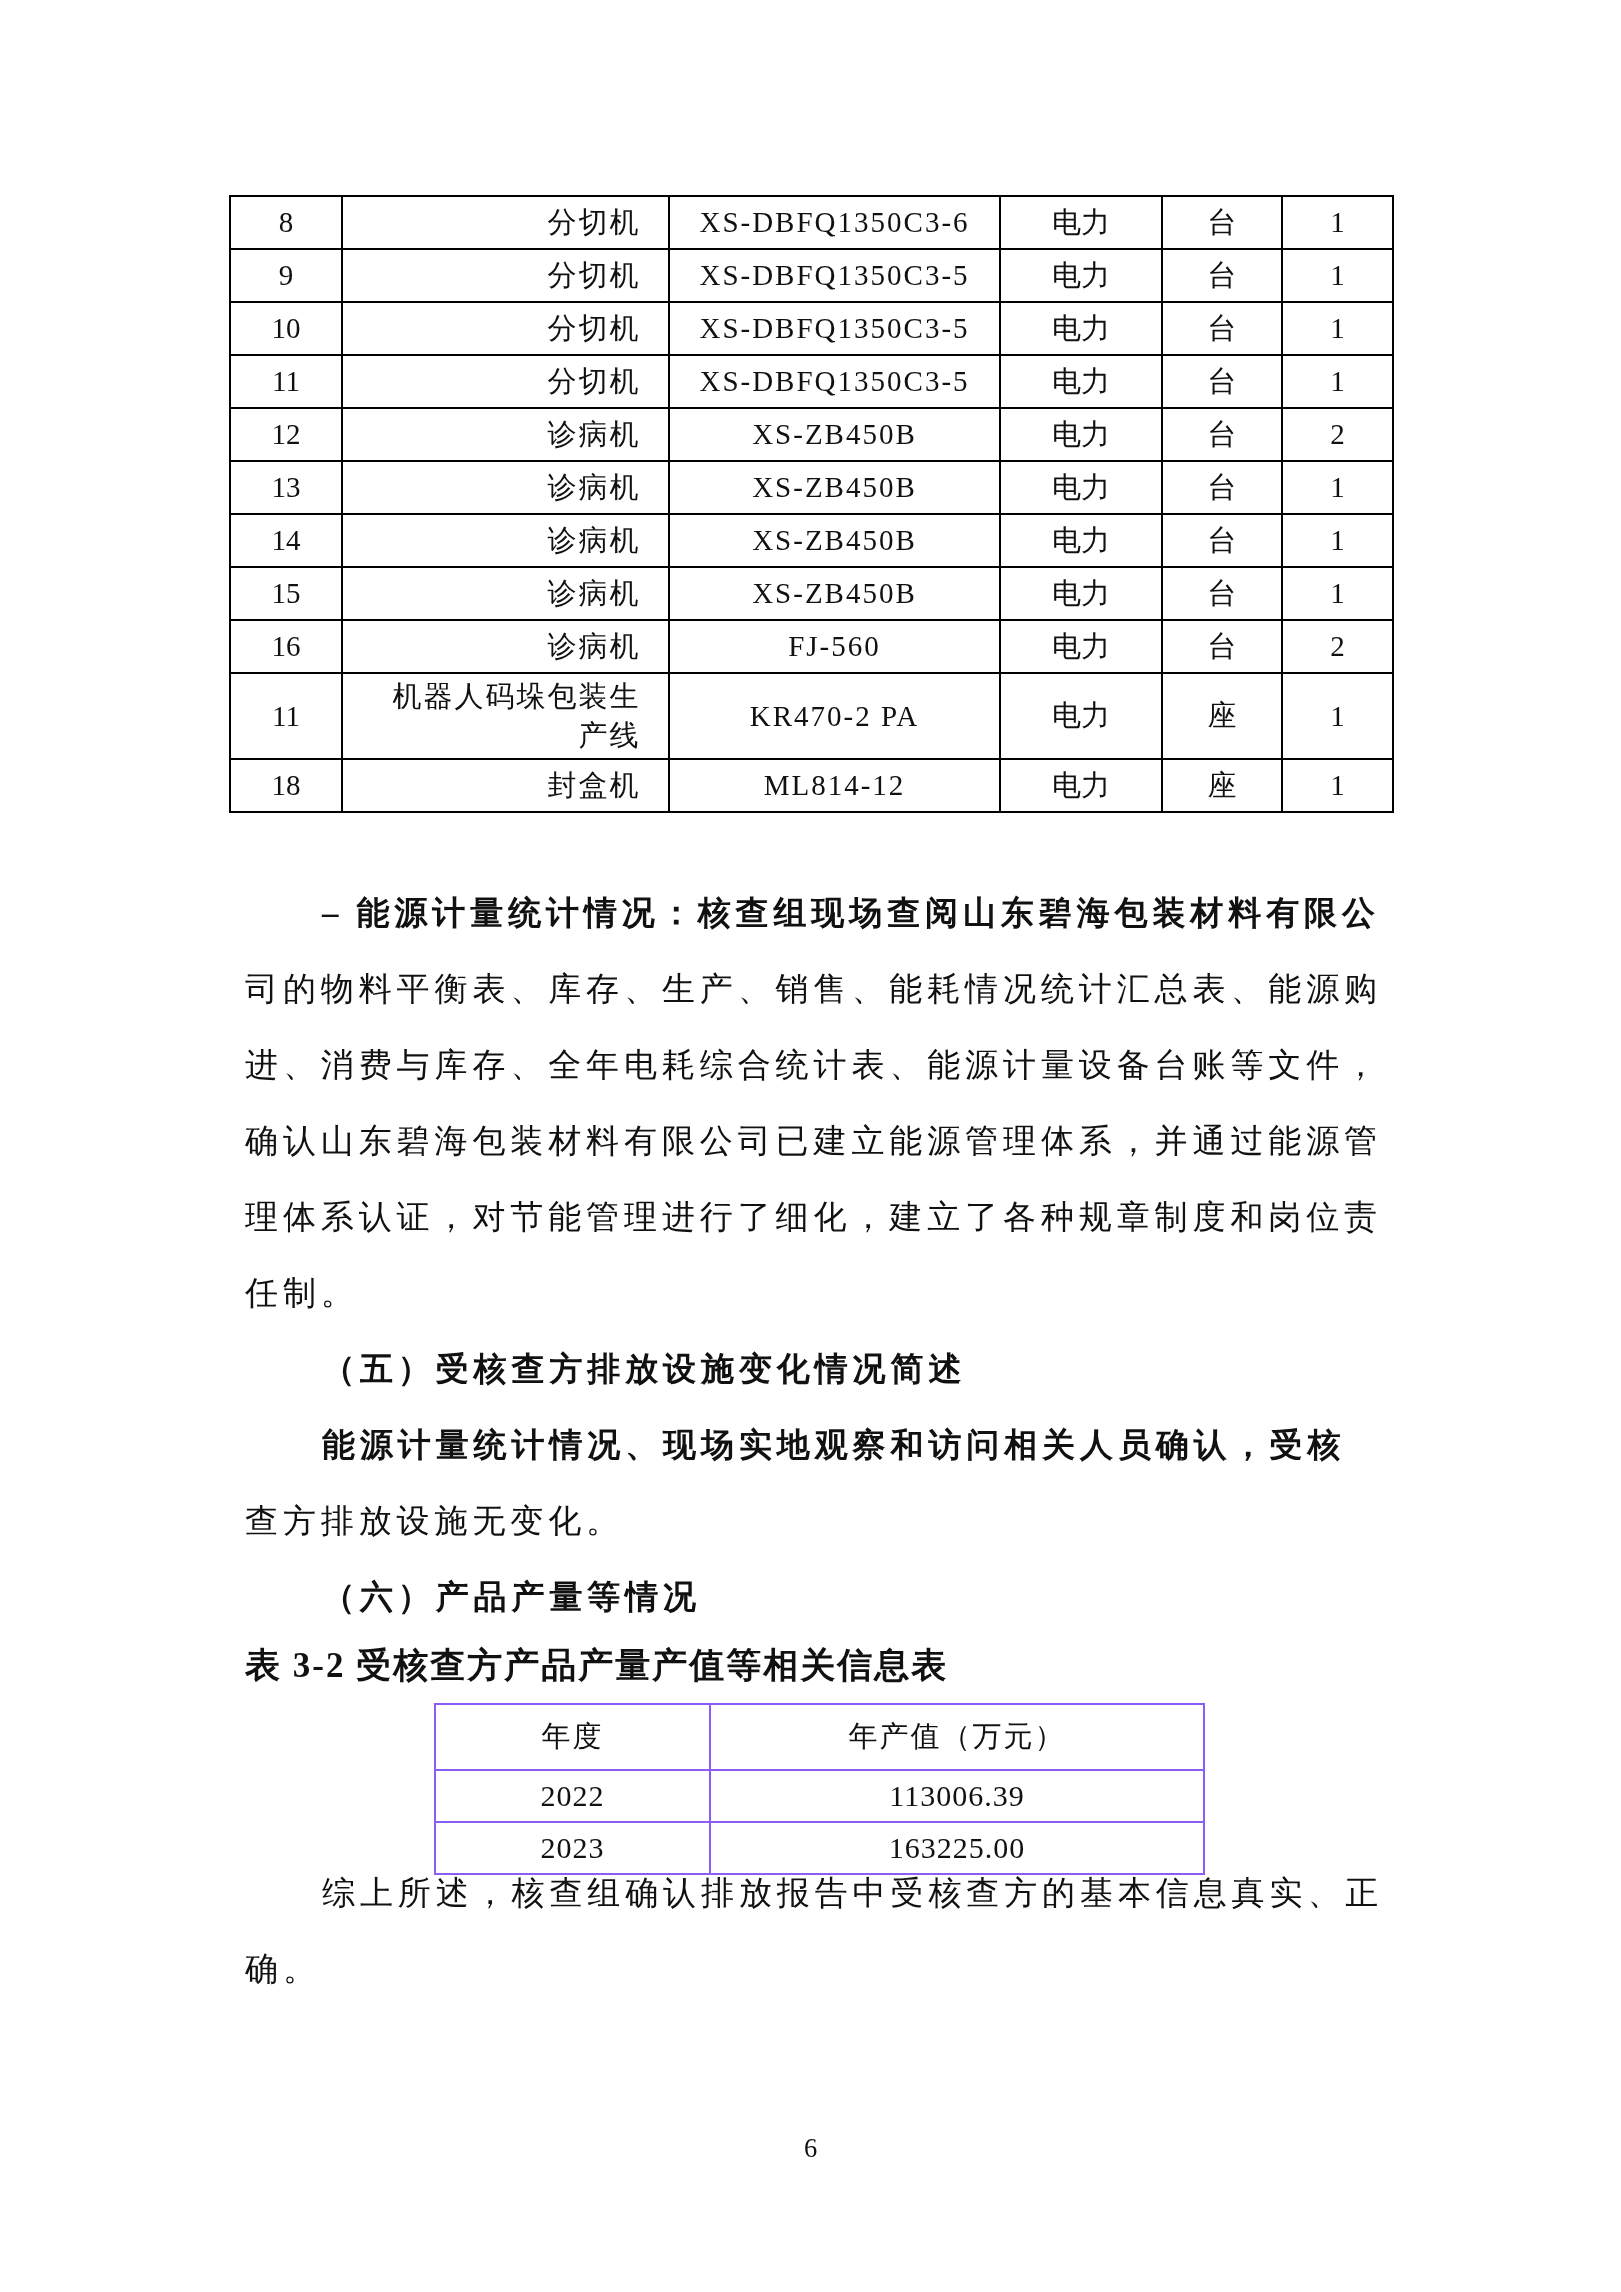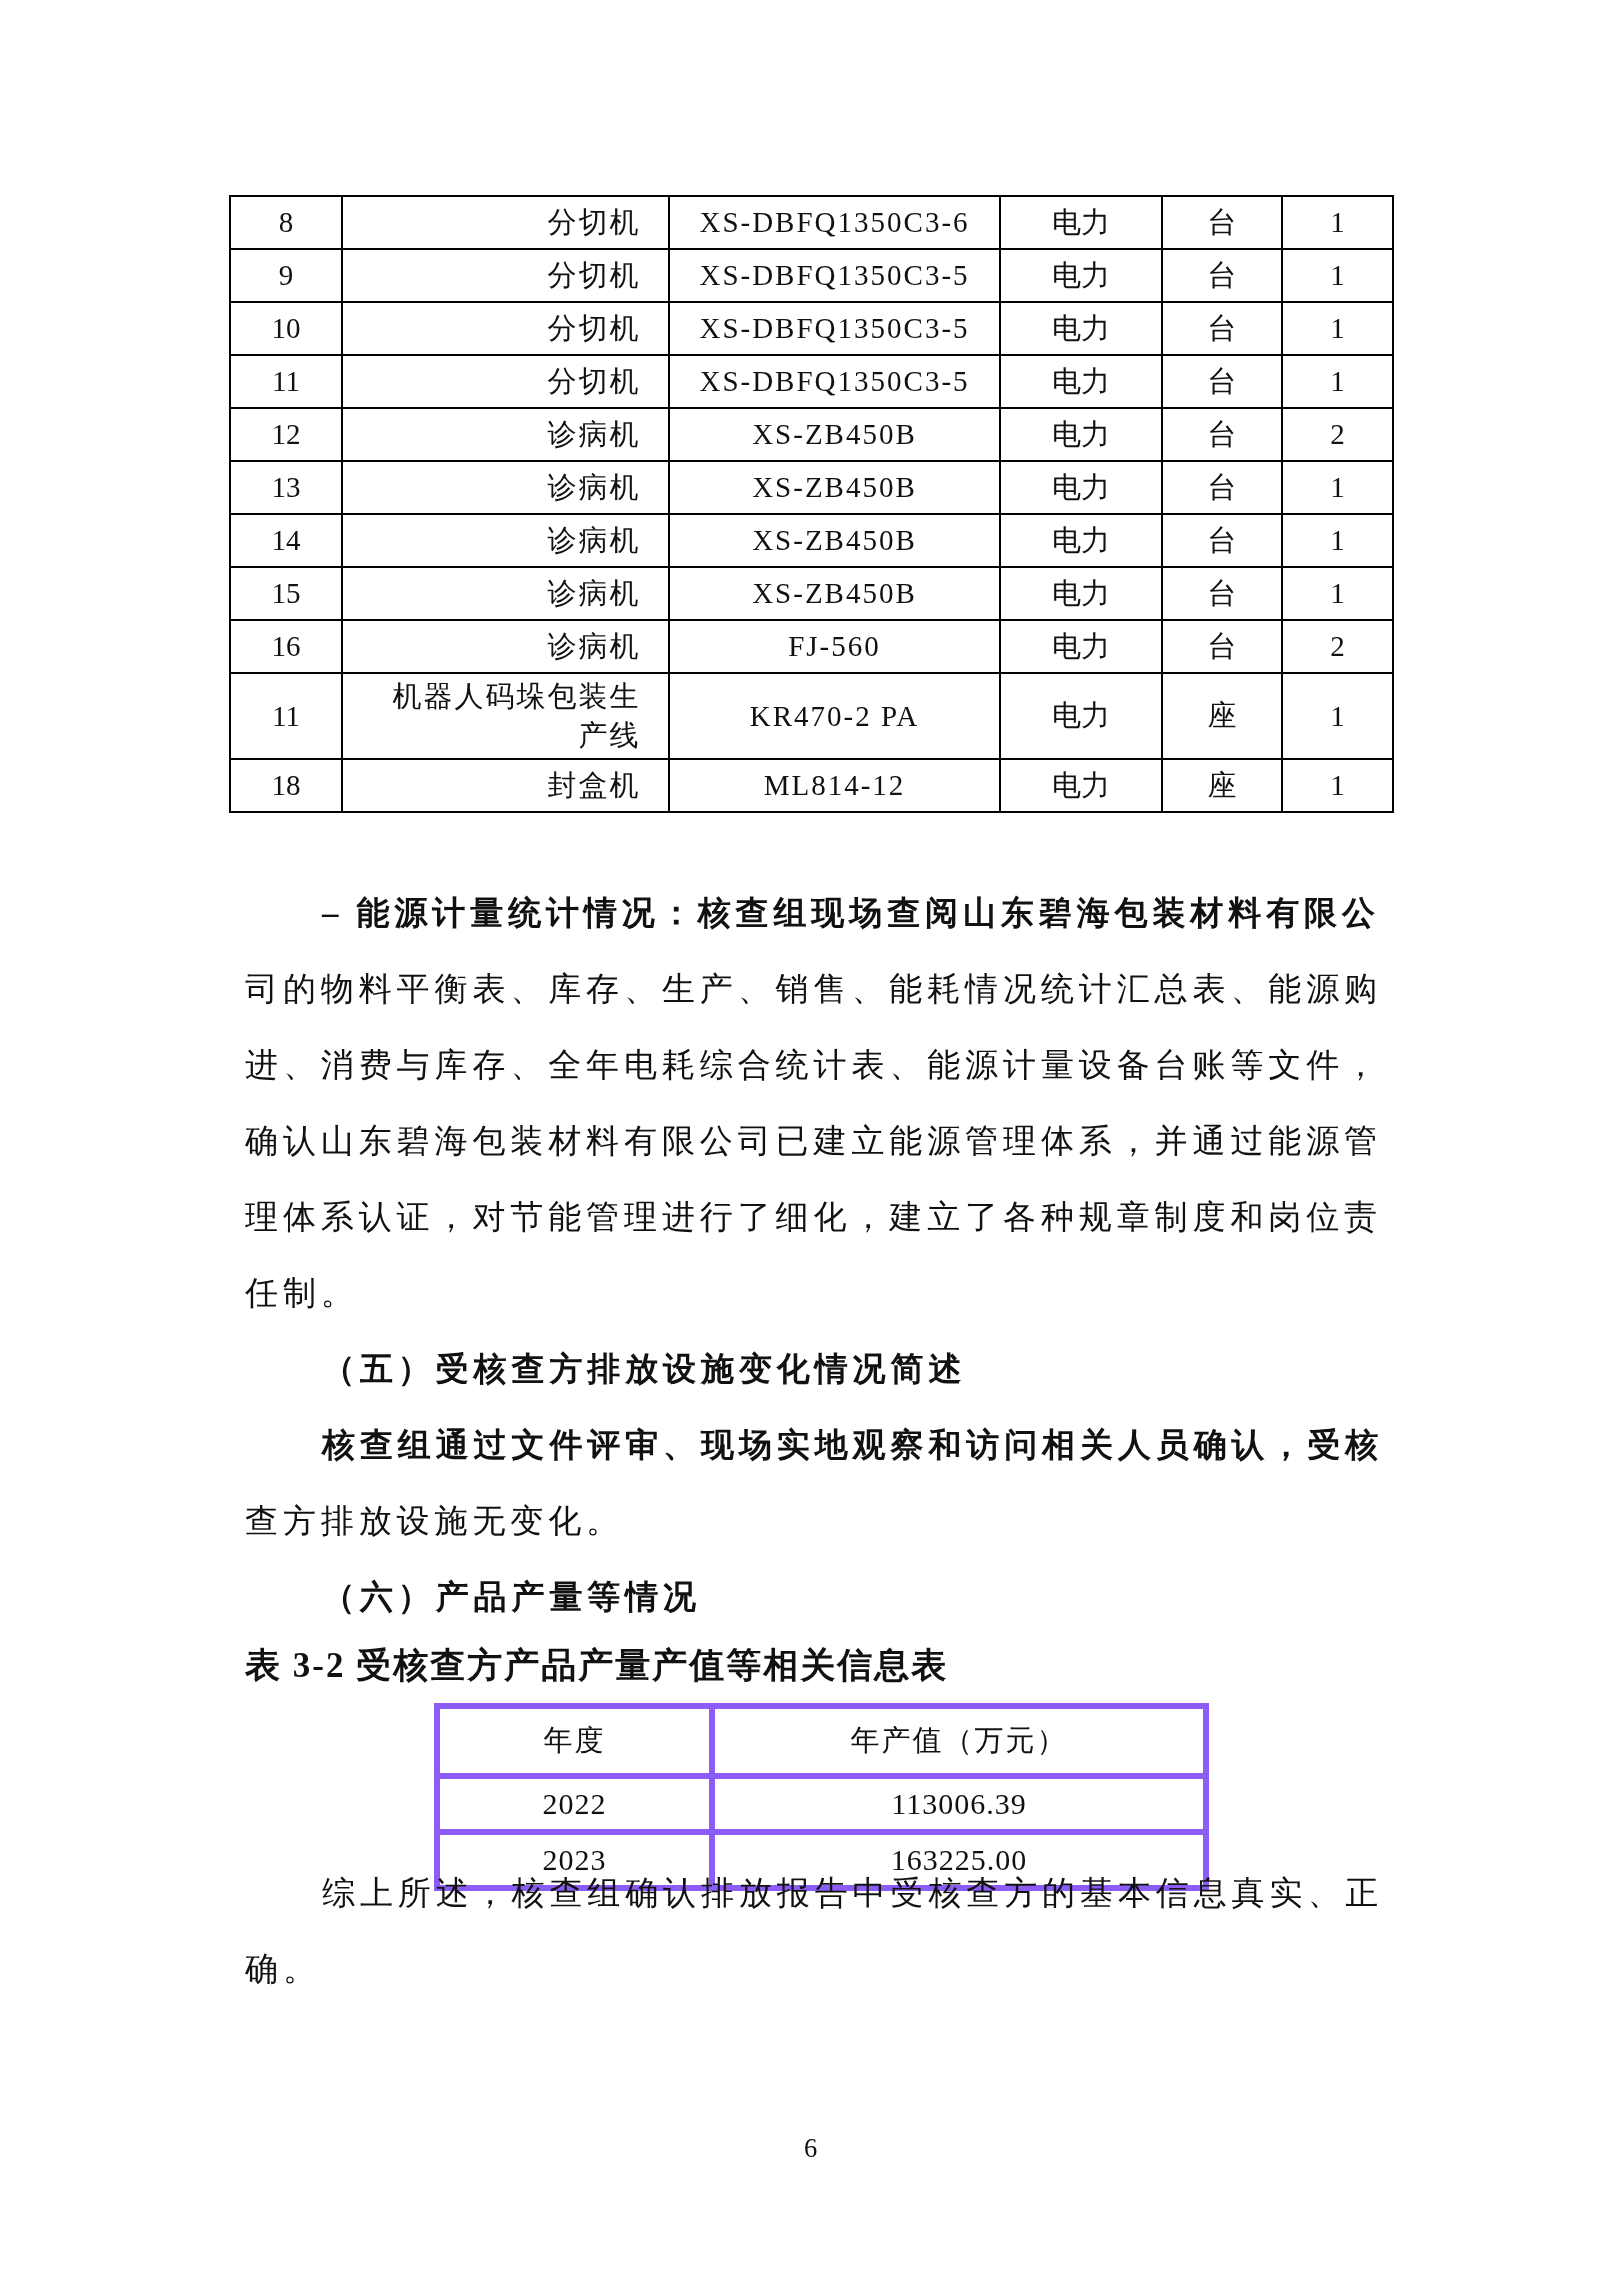--- a/index.html
+++ b/index.html
@@ -47,21 +47,21 @@
     font-size:35px; line-height:61px; letter-spacing:2px;
   }
 
   
   table.t32 {
     position:absolute; left:434px; top:1703px; width:769px;
     border-collapse:collapse; table-layout:fixed;
     font-size:30px;
   }
   table.t32 td, table.t32 th {
-    border:6px solid #8b5cf6;
+    border:2px solid #8b5cf6;
     font-weight:normal;
     text-align:center; vertical-align:middle;
     padding:0; overflow:hidden;
   }
   table.t32 tr.hdr td { height:64px; font-size:29px; letter-spacing:2px; }
   table.t32 tr.data td { height:50px; letter-spacing:1px;border-radius:7px; }
 
   
   .closing {
     position:absolute; left:245px; top:1855px; width:1160px;
@@ -184,21 +184,21 @@
   </table>
 
   <div class="textcol">
     <div class="line indent">– 能源计量统计情况：核查组现场查阅山东碧海包装材料有限公</div>
     <div class="line">司的物料平衡表、库存、生产、销售、能耗情况统计汇总表、能源购</div>
     <div class="line">进、消费与库存、全年电耗综合统计表、能源计量设备台账等文件，</div>
     <div class="line">确认山东碧海包装材料有限公司已建立能源管理体系，并通过能源管</div>
     <div class="line">理体系认证，对节能管理进行了细化，建立了各种规章制度和岗位责</div>
     <div class="line">任制。</div>
     <div class="line indent">（五）受核查方排放设施变化情况简述</div>
-    <div class="line indent">核查组通过文件评审、现场实地观察和访问相关人员确认，受核</div>
+    <div class="line indent">能源计量统计情况、现场实地观察和访问相关人员确认，受核</div>
     <div class="line">查方排放设施无变化。</div>
     <div class="line indent">（六）产品产量等情况</div>
   </div>
 
   <div class="t32-caption">表 3-2 受核查方产品产量产值等相关信息表</div>
 
   <table class="t32">
     <colgroup>
       <col style="width:275px">
         <col style="width:494px">

